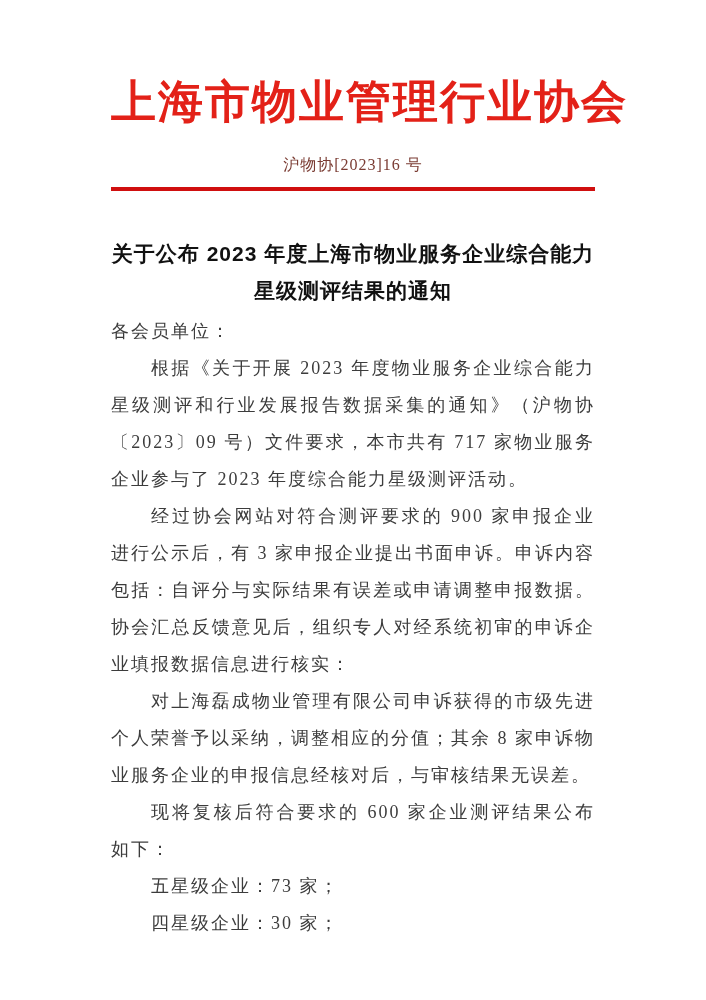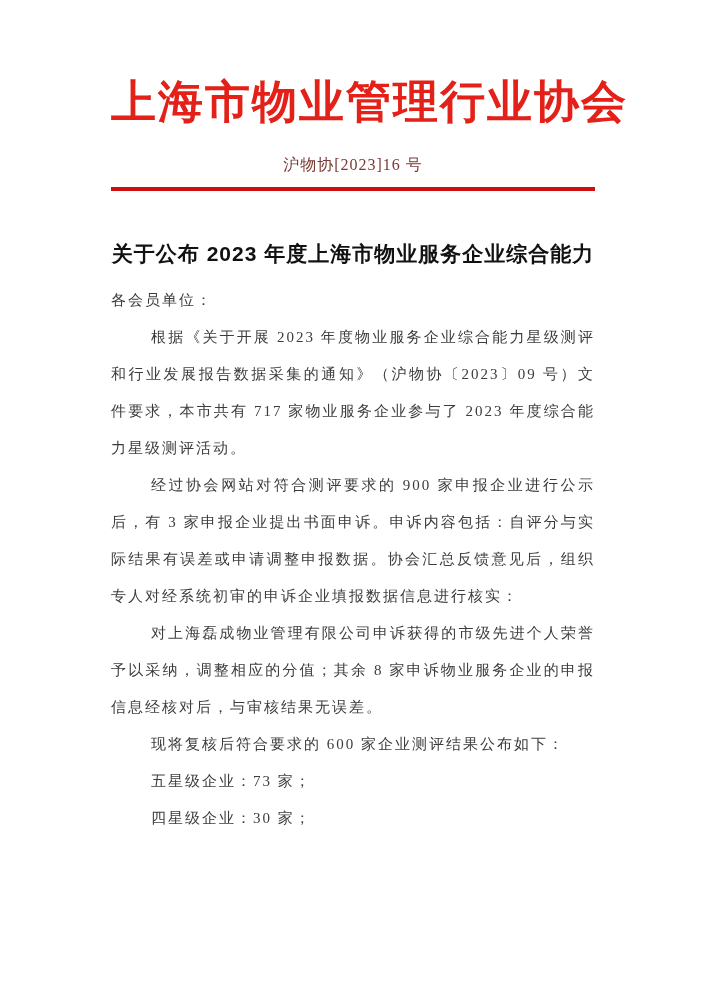--- a/index.html
+++ b/index.html
@@ -49,23 +49,23 @@
     font-weight: bold;
     letter-spacing: 1px;
     color: var(--title-color, #111111);
     font-family: "Liberation Sans", "DejaVu Sans", sans-serif;
   }
   .notice-title .tl {
     display: block;
     line-height: 37px;
   }
   .body-text {
-    margin-top: 10px;
+    margin-top: 4px;
     color: var(--body-color, #3c3c3c);
-    font-size: 15px;
+    font-size: 18px;
     line-height: 37px;
     letter-spacing: 2px;
     text-align: justify;
     text-justify: inter-ideograph;
   }
   .para {
     margin: 0;
   }
   .para.indent {
     text-indent: 40px;
@@ -77,20 +77,21 @@
 <div class="page">
 
   <div class="org-title">上海市物业管理行业协会</div>
 
   <div class="doc-number">沪物协[2023]16 号</div>
 
   <div class="divider"></div>
 
   <h1 class="notice-title">
     <span class="tl">关于公布 2023 年度上海市物业服务企业综合能力</span>
+    <span class="tl">星级测评结果的通知</span>
   </h1>
 
   <div class="body-text">
     <p class="para">各会员单位：</p>
     <p class="para indent">根据《关于开展 2023 年度物业服务企业综合能力星级测评和行业发展报告数据采集的通知》（沪物协〔2023〕09 号）文件要求，本市共有 717 家物业服务企业参与了 2023 年度综合能力星级测评活动。</p>
     <p class="para indent">经过协会网站对符合测评要求的 900 家申报企业进行公示后，有 3 家申报企业提出书面申诉。申诉内容包括：自评分与实际结果有误差或申请调整申报数据。协会汇总反馈意见后，组织专人对经系统初审的申诉企业填报数据信息进行核实：</p>
     <p class="para indent">对上海磊成物业管理有限公司申诉获得的市级先进个人荣誉予以采纳，调整相应的分值；其余 8 家申诉物业服务企业的申报信息经核对后，与审核结果无误差。</p>
     <p class="para indent">现将复核后符合要求的 600 家企业测评结果公布如下：</p>
     <p class="para indent">五星级企业：73 家；</p>
     <p class="para indent">四星级企业：30 家；</p>

